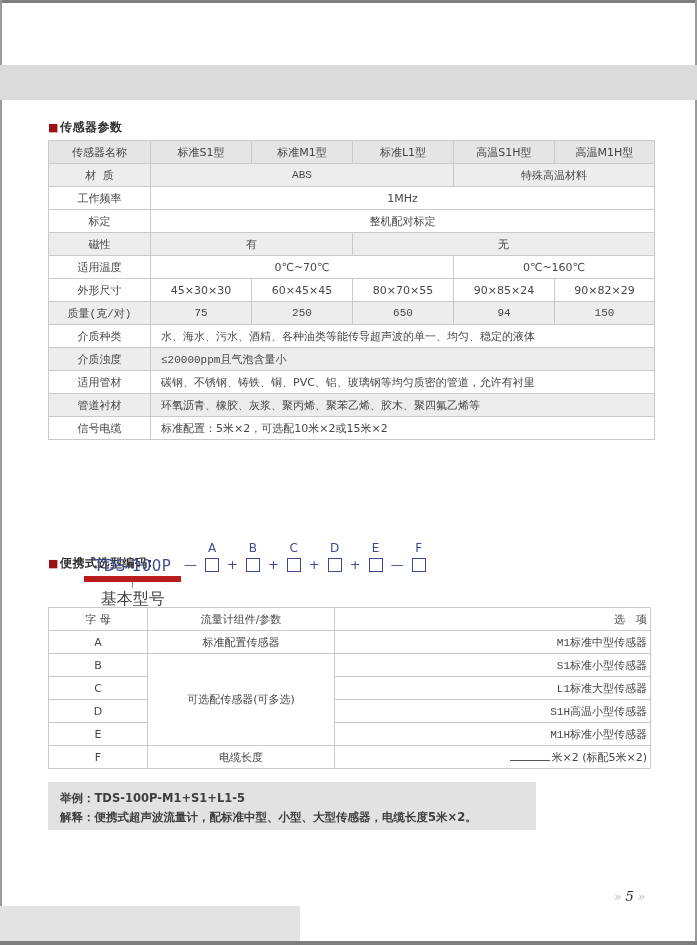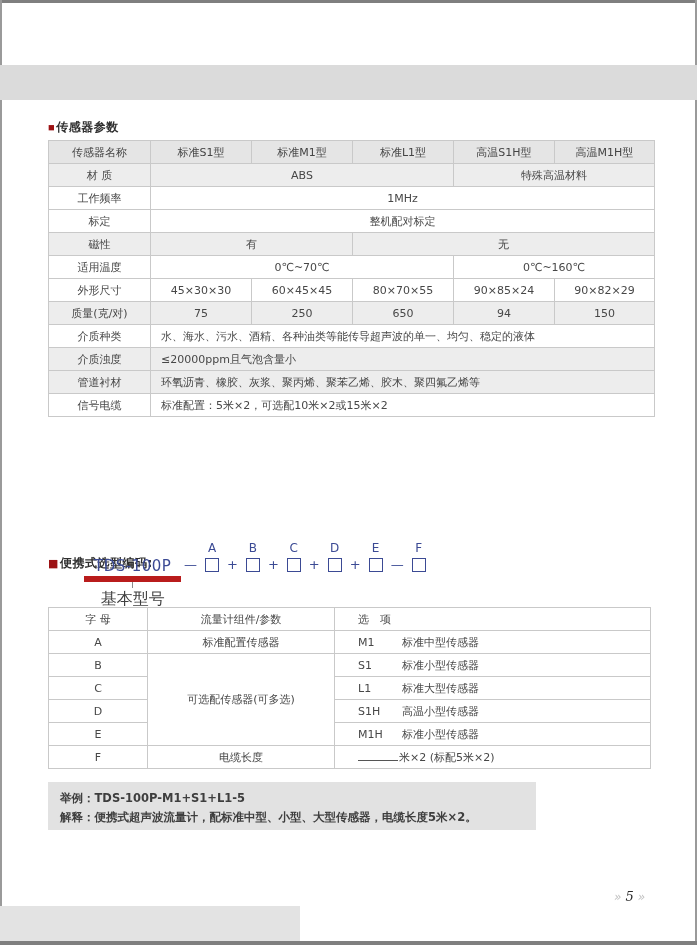--- a/index.html
+++ b/index.html
@@ -6,47 +6,47 @@
   body{width:697px;height:945px;position:relative;background:#ffffff;overflow:hidden;
        font-family:"DejaVu Sans","Liberation Sans",sans-serif;color:#3f3f3f;}
   .top-rule{position:absolute;top:0;left:0;width:697px;height:3px;background:#7f7f7f;}
   .left-edge{position:absolute;top:0;left:0;width:2px;height:945px;background:#9a9a9a;}
   .right-edge{position:absolute;top:0;left:695px;width:2px;height:945px;background:#9a9a9a;}
   .header-band{position:absolute;top:65px;left:0;width:697px;height:35px;background:#dbdbdb;}
   .footer-band{position:absolute;top:906px;left:0;width:300px;height:35px;background:#e3e3e3;}
   .bottom-rule{position:absolute;top:941px;left:0;width:697px;height:4px;background:#7f7f7f;}
 
   .sec-title{position:absolute;left:48px;font-size:12px;font-weight:bold;color:#2f2f2f;letter-spacing:.5px;}
-  #title1{top:119px;font-family:Liberation Serif, serif;} #title2{top:515px;margin-top:40px;}
+  #title1{top:119px;} #title2{top:515px;margin-top:40px;}
   .bullet{color:#9c1113;font-size:11px;margin-right:1px;}
 
   table{border-collapse:collapse;position:absolute;left:48px;table-layout:fixed;background:#fff;}
   #sensor-table{top:140px;width:606px;font-size:11px;color:#474747;}
   #sensor-table td{border:1px solid #c9c9c9;height:22px;text-align:center;padding:0 13px;
                    overflow:hidden;white-space:nowrap;margin-left:36px;}
   #sensor-table thead td{background:#e5e5e5;color:#444;}
-  #sensor-table tbody tr.alt td{background:#ededed;}
+  #sensor-table tbody tr.alt td{background:#ededed;font-family:Liberation Mono, monospace;}
   #sensor-table td.tl{text-align:left;padding-left:10px;}
 
   .model-wrap{position:absolute;left:84px;top:556px;text-align:center;}
   .model-name{display:inline-block;font-size:15px;color:#3b4a94;border-bottom:6px solid #b91c1c;
               padding:0 10px 1px;letter-spacing:.5px;text-align:center;}
   .model-tick{width:1px;height:6px;background:#8a8a8a;margin:0 auto;}
   .model-label{font-size:16px;color:#3f3f3f;margin-top:1px;}
 
   .slots{position:absolute;left:176px;top:542px;display:flex;align-items:flex-end;color:#3b4a94;}
   .slot{display:flex;flex-direction:column;align-items:center;}
   .slot-letter{font-size:12px;line-height:13px;margin-bottom:3px;}
   .code-box{width:12px;height:12px;border:1px solid #3b4a94;background:#fff;}
   .sep{height:14px;line-height:13px;font-size:13px;margin:0 8px;align-self:flex-end;}
 
   #selection-table{top:607px;width:602px;font-size:11px;color:#474747;}
   #selection-table td{border:1px solid #c9c9c9;height:22px;text-align:center;padding:0 3px;white-space:nowrap;}
-  #selection-table td.opt{text-align:left;padding-left:23px;}
-  .opt-code{display:inline-block;min-width:44px;}
+  #selection-table td.opt{text-align:right;padding-left:23px;}
+  .opt-code{display:inline-block;min-width:44px;font-family:Liberation Mono, monospace;}
   .blank-line{display:inline-block;width:40px;height:10px;border-bottom:1px solid #555;margin-right:1px;}
 
   .example{position:absolute;left:48px;top:782px;width:488px;height:48px;background:#e2e2e2;
            box-sizing:border-box;padding:7px 10px 0 12px;font-size:11.5px;font-weight:bold;
            color:#3e3e3e;line-height:19px;}
   .example div{white-space:nowrap;}
 
   .pager{position:absolute;top:889px;left:614px;font-size:12px;color:#c2c2c2;font-style:italic;}
   .pager .num{color:#2b2b2b;font-size:13px;margin:0 4px;font-family:"DejaVu Serif","Liberation Serif",serif;}
 </style>
@@ -121,20 +121,24 @@
         <td>94</td>
         <td>150</td>
       </tr>
       <tr>
         <td>介质种类</td>
         <td class="tl" colspan="5">水、海水、污水、酒精、各种油类等能传导超声波的单一、均匀、稳定的液体</td>
       </tr>
       <tr class="alt">
         <td>介质浊度</td>
         <td class="tl" colspan="5">≤20000ppm且气泡含量小</td>
+      </tr>
+      <tr>
+        <td>适用管材</td>
+        <td class="tl" colspan="5">碳钢、不锈钢、铸铁、铜、PVC、铝、玻璃钢等均匀质密的管道，允许有衬里</td>
       </tr>
       <tr class="alt">
         <td>管道衬材</td>
         <td class="tl" colspan="5">环氧沥青、橡胶、灰浆、聚丙烯、聚苯乙烯、胶木、聚四氟乙烯等</td>
       </tr>
       <tr>
         <td>信号电缆</td>
         <td class="tl" colspan="5">标准配置：5米×2，可选配10米×2或15米×2</td>
       </tr>
     </tbody>

